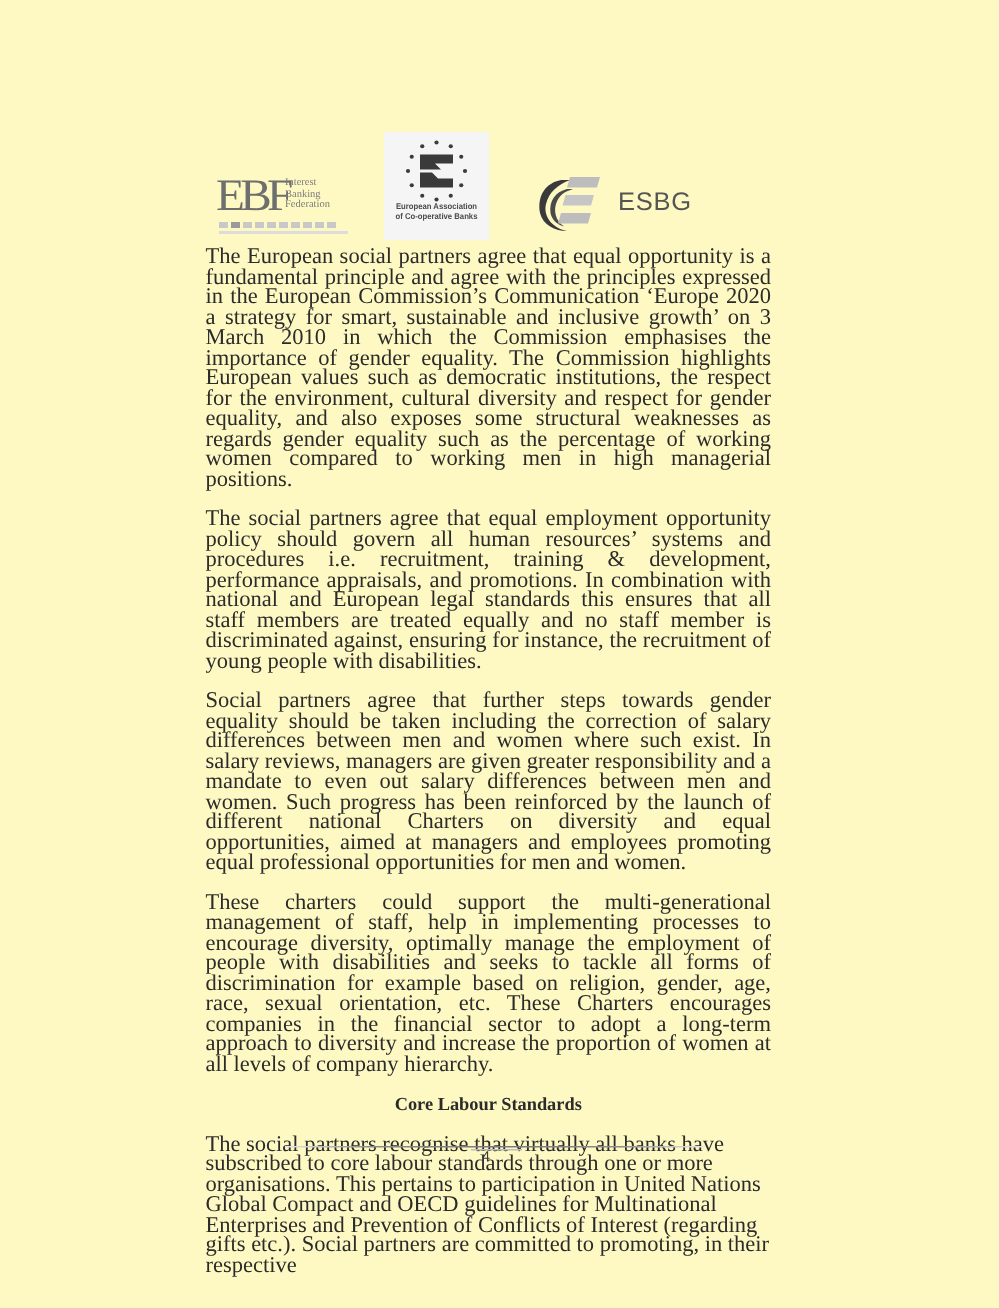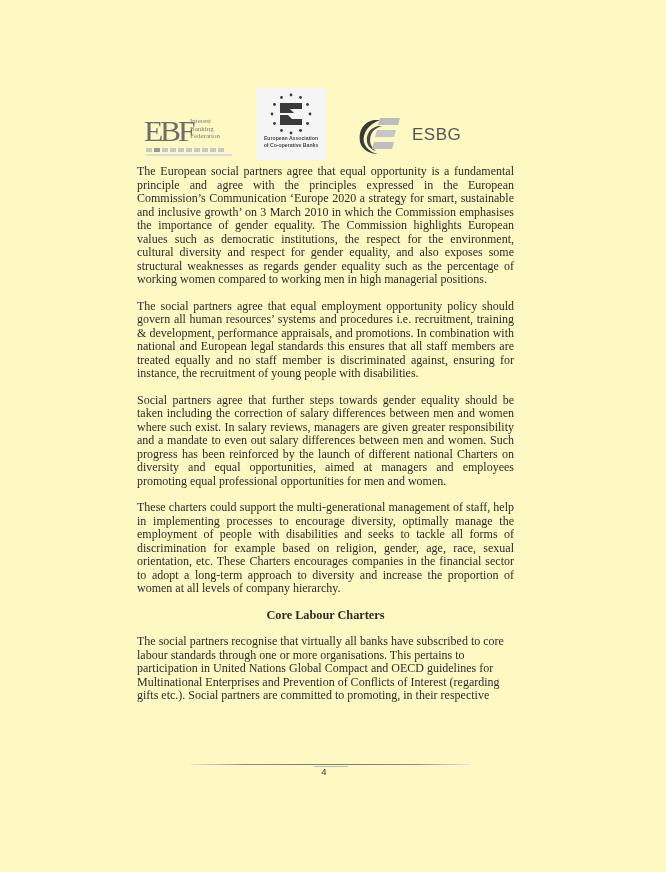--- a/index.html
+++ b/index.html
@@ -119,21 +119,21 @@
 
     
     .content {
       position: absolute;
       left: 137px;
       top: 165px;
       width: 377px;
     }
     .para {
       margin: 0 0 13px 0;
-      font-size: 12px;
+      font-size: 15px;
       line-height: 13.5px;
       text-align: justify;
       color: #2b2b2b;
     }
     .heading {
       margin: 0 0 13px 0;
       font-size: 12.25px;
       line-height: 13.5px;
       font-weight: bold;
       text-align: center;
@@ -227,21 +227,21 @@
       <div class="esbg-text">ESBG</div>
     </div>
 
   </div>
 
   <div class="content">
     <p class="para">The European social partners agree that equal opportunity is a fundamental principle and agree with the principles expressed in the European Commission’s Communication ‘Europe 2020 a strategy for smart, sustainable and inclusive growth’ on 3 March 2010 in which the Commission emphasises the importance of gender equality. The Commission highlights European values such as democratic institutions, the respect for the environment, cultural diversity and respect for gender equality, and also exposes some structural weaknesses as regards gender equality such as the percentage of working women compared to working men in high managerial positions.</p>
     <p class="para">The social partners agree that equal employment opportunity policy should govern all human resources’ systems and procedures i.e. recruitment, training &amp; development, performance appraisals, and promotions. In combination with national and European legal standards this ensures that all staff members are treated equally and no staff member is discriminated against, ensuring for instance, the recruitment of young people with disabilities.</p>
     <p class="para">Social partners agree that further steps towards gender equality should be taken including the correction of salary differences between men and women where such exist. In salary reviews, managers are given greater responsibility and a mandate to even out salary differences between men and women. Such progress has been reinforced by the launch of different national Charters on diversity and equal opportunities, aimed at managers and employees promoting equal professional opportunities for men and women.</p>
     <p class="para">These charters could support the multi-generational management of staff, help in implementing processes to encourage diversity, optimally manage the employment of people with disabilities and seeks to tackle all forms of discrimination for example based on religion, gender, age, race, sexual orientation, etc. These Charters encourages companies in the financial sector to adopt a long-term approach to diversity and increase the proportion of women at all levels of company hierarchy.</p>
-    <h3 class="heading">Core Labour Charters</h3>
+    <h3 class="heading">Core Labour Standards</h3>
     <p class="para" style="margin-bottom:0;text-align:left;">The social partners recognise that virtually all banks have subscribed to core labour standards through one or more organisations. This pertains to participation in United Nations Global Compact and OECD guidelines for Multinational Enterprises and Prevention of Conflicts of Interest (regarding gifts etc.). Social partners are committed to promoting, in their respective</p>
   </div>
 
   <div class="footer-line"></div>
   <div class="footer-tick"></div>
   <div class="page-number">4</div>
 
 </div>
 
 </body></html>

